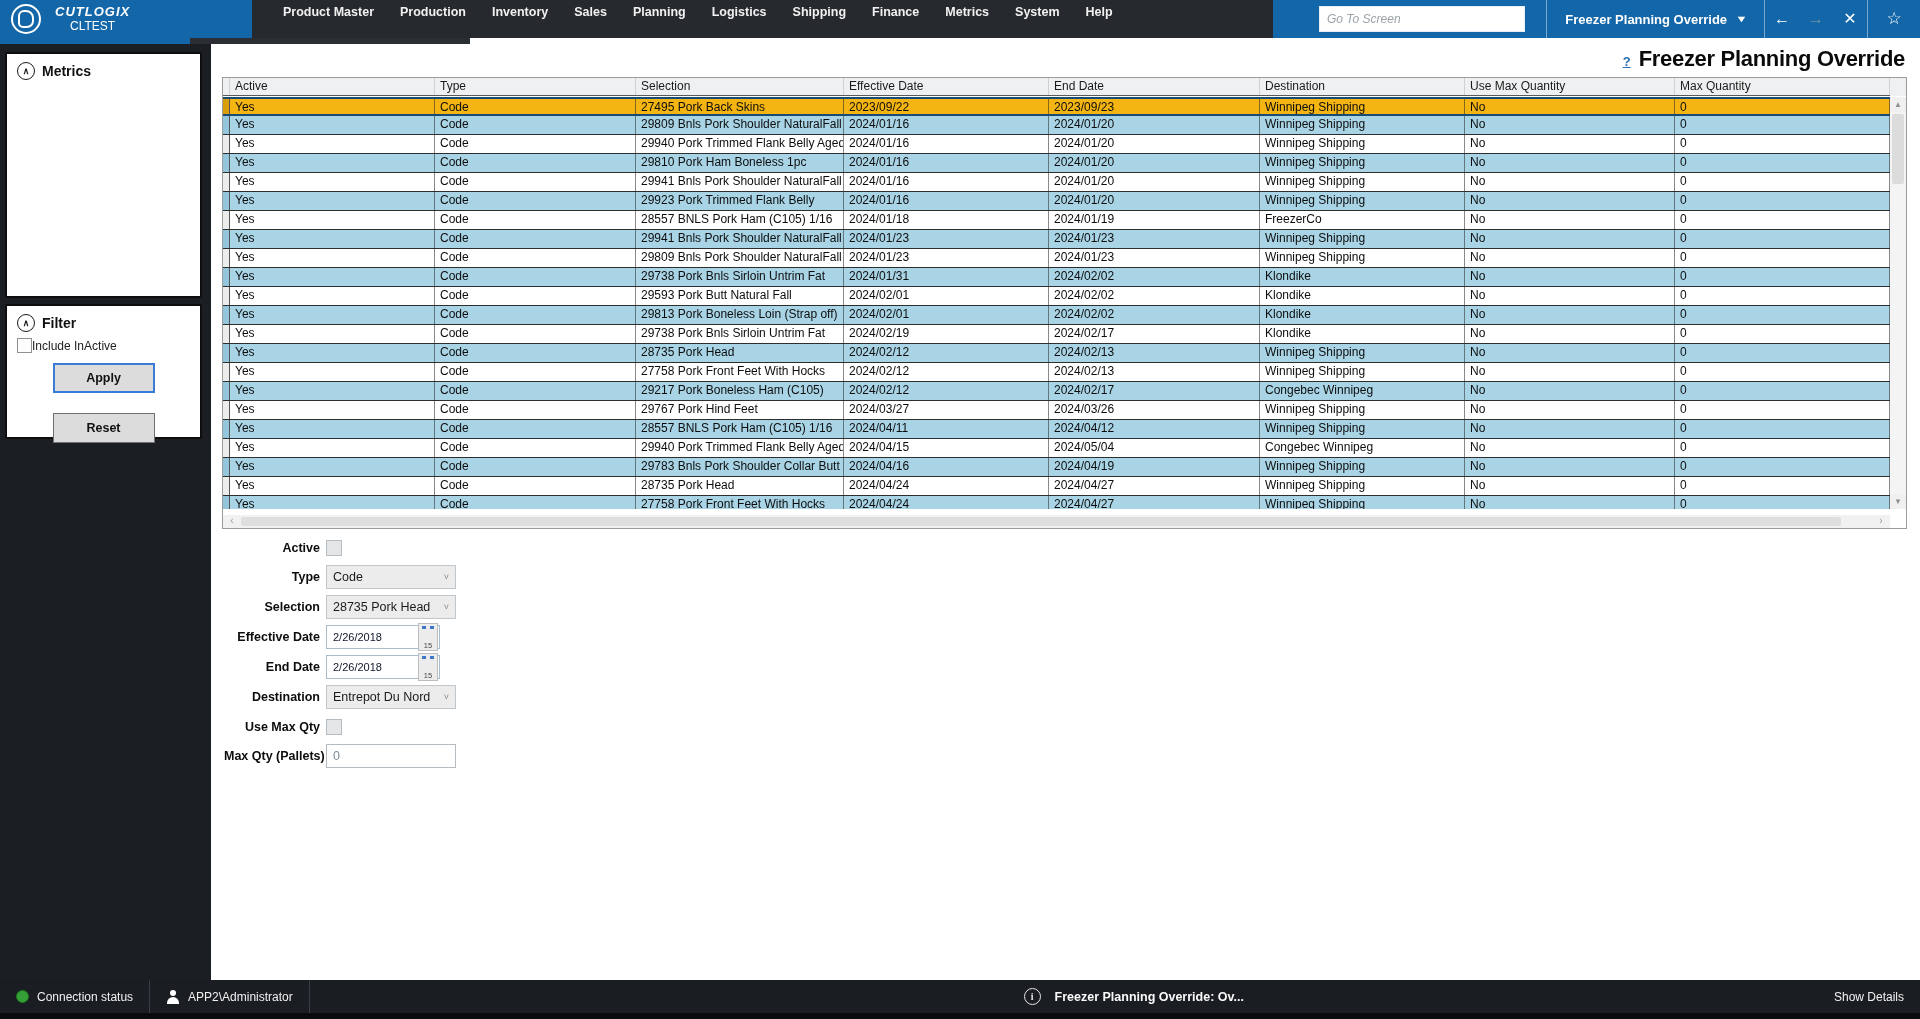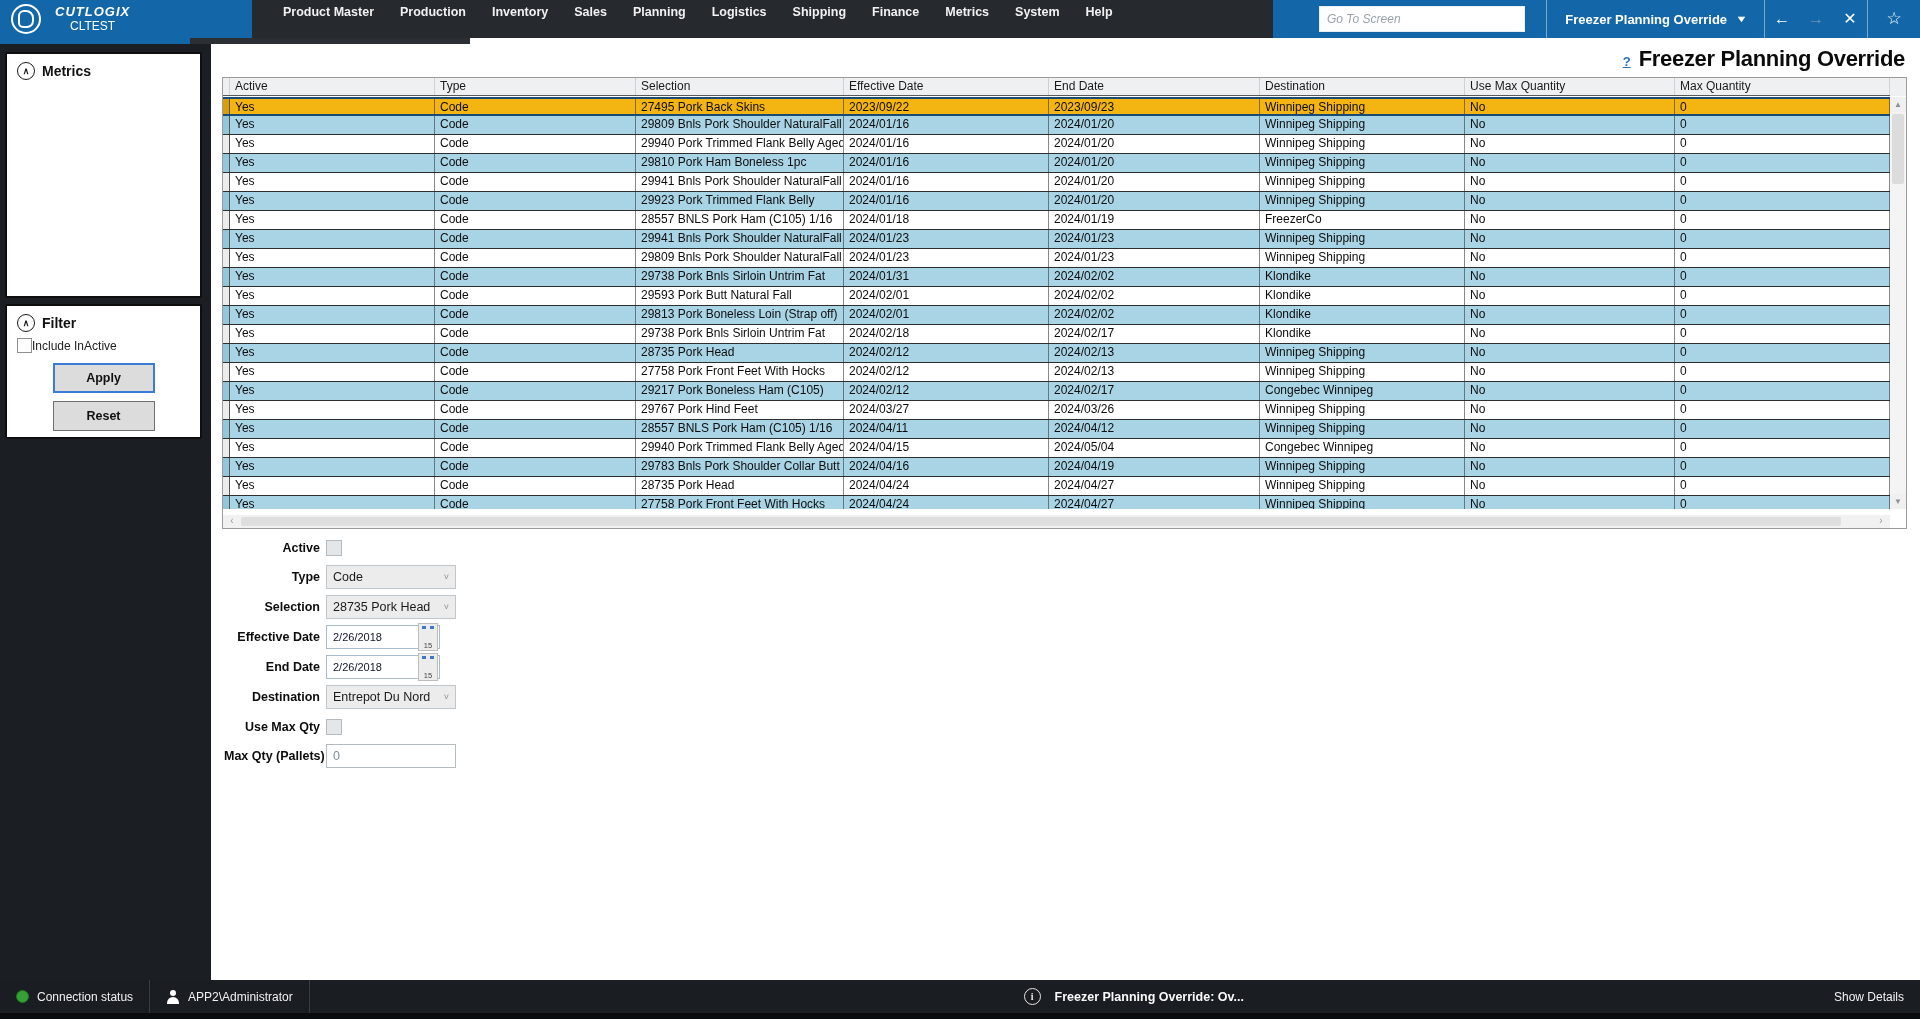--- a/index.html
+++ b/index.html
@@ -46,21 +46,21 @@
   .circ-chev{width:16px;height:16px;border:1.5px solid #1a1a1a;border-radius:50%;color:#1a1a1a;
              font-size:9px;display:flex;align-items:center;justify-content:center;font-weight:bold;}
   .panel-title{font-size:14px;font-weight:bold;color:#111;}
   .abtn{display:block;width:100%;height:30px;margin:0 0 6px 0;background:#d6d6d6;
         border:1px solid #707070;font-family:"Liberation Sans",sans-serif;
         font-size:12px;font-weight:bold;color:#111;box-sizing:border-box;}
   .abtn.disabled{background:#f2f2f2;border-color:#bdbdbd;}
   .chk-row{display:flex;align-items:center;gap:0;margin:4px 0 10px 2px;}
   .chk{width:15px;height:15px;background:#fdfdfd;border:1px solid #8f8f8f;box-sizing:border-box;}
   .chk-label{font-size:12px;color:#222;}
-  .fbtn{display:block;width:102px;height:30px;margin:0 auto 8px auto;background:#dcdcdc;
+  .fbtn{display:block;width:102px;height:30px;margin:0 auto 20px auto;background:#dcdcdc;
         border:1px solid #707070;font-family:"Liberation Sans",sans-serif;
         font-size:12.5px;font-weight:bold;color:#111;box-sizing:border-box;}
   .fbtn.focused{border:2px solid #3a7bd5;}
 
   
   .main{position:absolute;left:211px;top:44px;width:1709px;height:936px;background:#fff;}
   .page-title-row{position:absolute;right:15px;top:2px;display:flex;align-items:baseline;gap:8px;}
   .help-q{color:#2a6fb5;font-size:13px;font-weight:bold;text-decoration:underline;}
   .page-title{font-size:22px;font-weight:bold;color:#0b0b0b;letter-spacing:-0.3px;}
 
@@ -349,21 +349,21 @@
             <div class="td">2024/02/02</div>
             <div class="td">Klondike</div>
             <div class="td">No</div>
             <div class="td">0</div>
           </div>
           <div class="trow">
             <div class="strip"></div>
             <div class="td">Yes</div>
             <div class="td">Code</div>
             <div class="td">29738 Pork Bnls Sirloin Untrim Fat</div>
-            <div class="td">2024/02/18</div>
+            <div class="td">2024/02/19</div>
             <div class="td">2024/02/17</div>
             <div class="td">Klondike</div>
             <div class="td">No</div>
             <div class="td">0</div>
           </div>
           <div class="trow alt">
             <div class="strip"></div>
             <div class="td">Yes</div>
             <div class="td">Code</div>
             <div class="td">28735 Pork Head</div>

